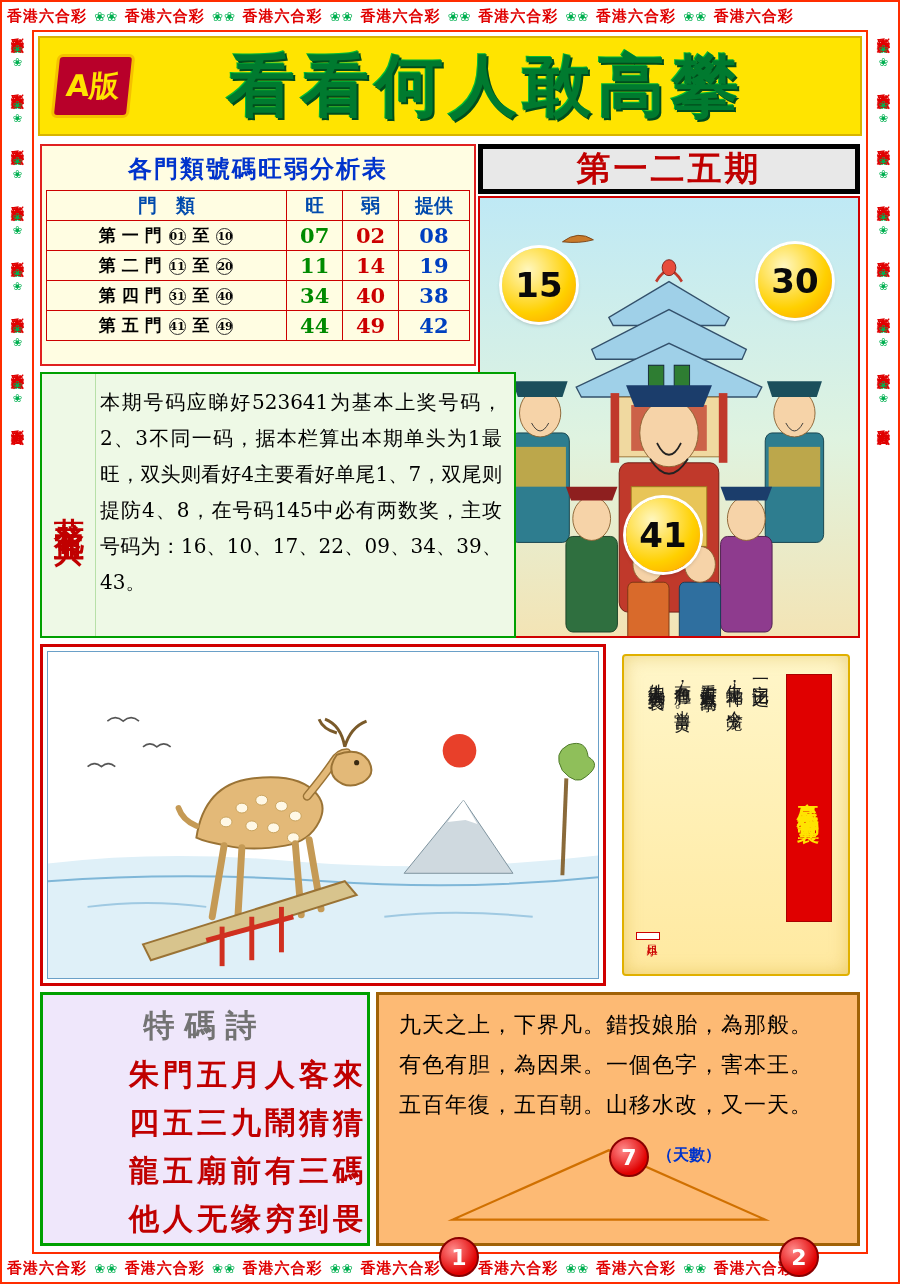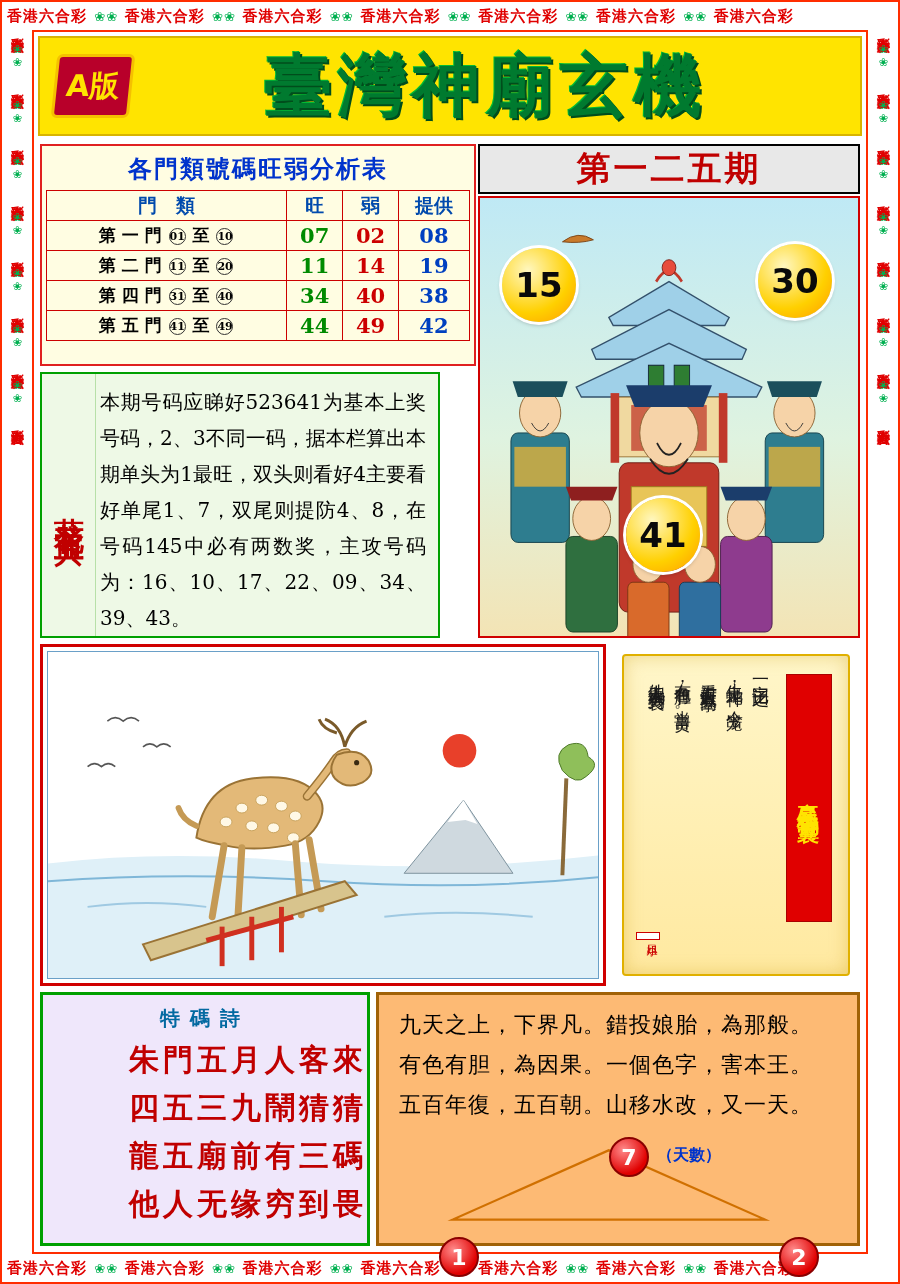--- a/index.html
+++ b/index.html
@@ -103,21 +103,21 @@
   .circnum {
     display:inline-block; border:1px solid #333; border-radius:50%;
     width:17px; height:17px; line-height:15px; font-size:11px; text-align:center;
     vertical-align: middle; margin: 0 1px;
   }
 
   
   .period-band {
     position: absolute; left: 444px; top: 112px; right: 6px; height: 50px;
     background: #e8e8e8;
-    border: 2px solid #000000;
+    border: 5px solid #000000;
     display:flex; align-items:center; justify-content:center;
   }
   .period-text {
     font-size: 34px; font-weight: bold; color: #c00000;
     font-family: "DejaVu Serif", serif; letter-spacing: 3px;
   }
   .temple-box {
     position: absolute; left: 444px; top: 164px; right: 6px; height: 442px;
     border: 2px solid #d00000; overflow: hidden;
     background: linear-gradient(#bfe9f5 0%, #cfeefb 35%, #e8f6c9 60%, #f3e7b8 100%);
@@ -129,21 +129,21 @@
     font-size: 34px; font-weight:bold; color:#0a0a0a;
     font-family:"DejaVu Sans", sans-serif;
     box-shadow: 0 0 0 3px #fff, 0 2px 5px rgba(0,0,0,.4);
   }
   .ball.b1 { left: 22px; top: 50px; background: radial-gradient(circle at 35% 30%, #fff7c0, #ffd000 60%, #ff9a00); }
   .ball.b2 { right: 26px; top: 46px; background: radial-gradient(circle at 35% 30%, #fff7c0, #ffd000 60%, #ff9a00); }
   .ball.b3 { left: 146px; top: 300px; background: radial-gradient(circle at 35% 30%, #fff7c0, #ffd000 60%, #ff9a00); }
 
   
   .kui-box {
-    position: absolute; left: 6px; top: 340px; width: 400px; height: 266px;
+    position: absolute; left: 6px; top: 340px; width: 476px; height: 266px;
     background: #eef9e6; border: 2px solid #00a000; display:flex;
   }
   .kui-label {
     width: 54px; background:#eef9e6;
     color:#c00000; font-size:30px; font-weight:bold;
     font-family:"DejaVu Serif", serif;
     writing-mode: vertical-rl; text-orientation: upright;
     display:flex; align-items:center; justify-content:center;
     letter-spacing: 6px;
     border-right: 1px solid #b7e0a8;
@@ -193,21 +193,21 @@
     font-size: 11px; writing-mode: vertical-rl; text-orientation: upright;
     padding: 3px 1px; text-align:center;
   }
 
   
   .poem-box {
     position:absolute; left: 6px; top: 960px; width: 330px; bottom: 6px;
     background:#efe7fb; border: 3px solid #00a000;
   }
   .poem-title {
-    text-align:center; font-size: 20px; font-weight:bold; color:#0369a1;
+    text-align:center; font-size: 31px; font-weight:bold; color:#737373;
     font-family:"DejaVu Serif", serif; letter-spacing: 10px;
     padding: 10px 0 4px;
   }
   .poem-line {
     text-align:right; font-size: 30px; font-weight:bold; color:#c00000;
     font-family:"DejaVu Serif", serif; letter-spacing: 4px;
     line-height: 48px;
   }
 
   
@@ -303,21 +303,21 @@
     <span class="dots">❀❀</span>
     <span>香港六合彩</span>
     <span class="dots">❀❀</span>
     <span>香港六合彩</span>
   </div>
 
   <div class="inner">
 
     <div class="title-band">
       <div class="title-badge">A版</div>
-      <div class="title-main">臺灣神廟玄機</div>
+      <div class="title-main">看看何人敢高攀</div>
     </div>
 
     <div class="analysis-box">
       <div class="analysis-title">各門類號碼旺弱分析表</div>
       <table class="analysis">
         <thead>
           <tr>
             <th>門　類</th>
             <th>旺</th>
             <th>弱</th>

